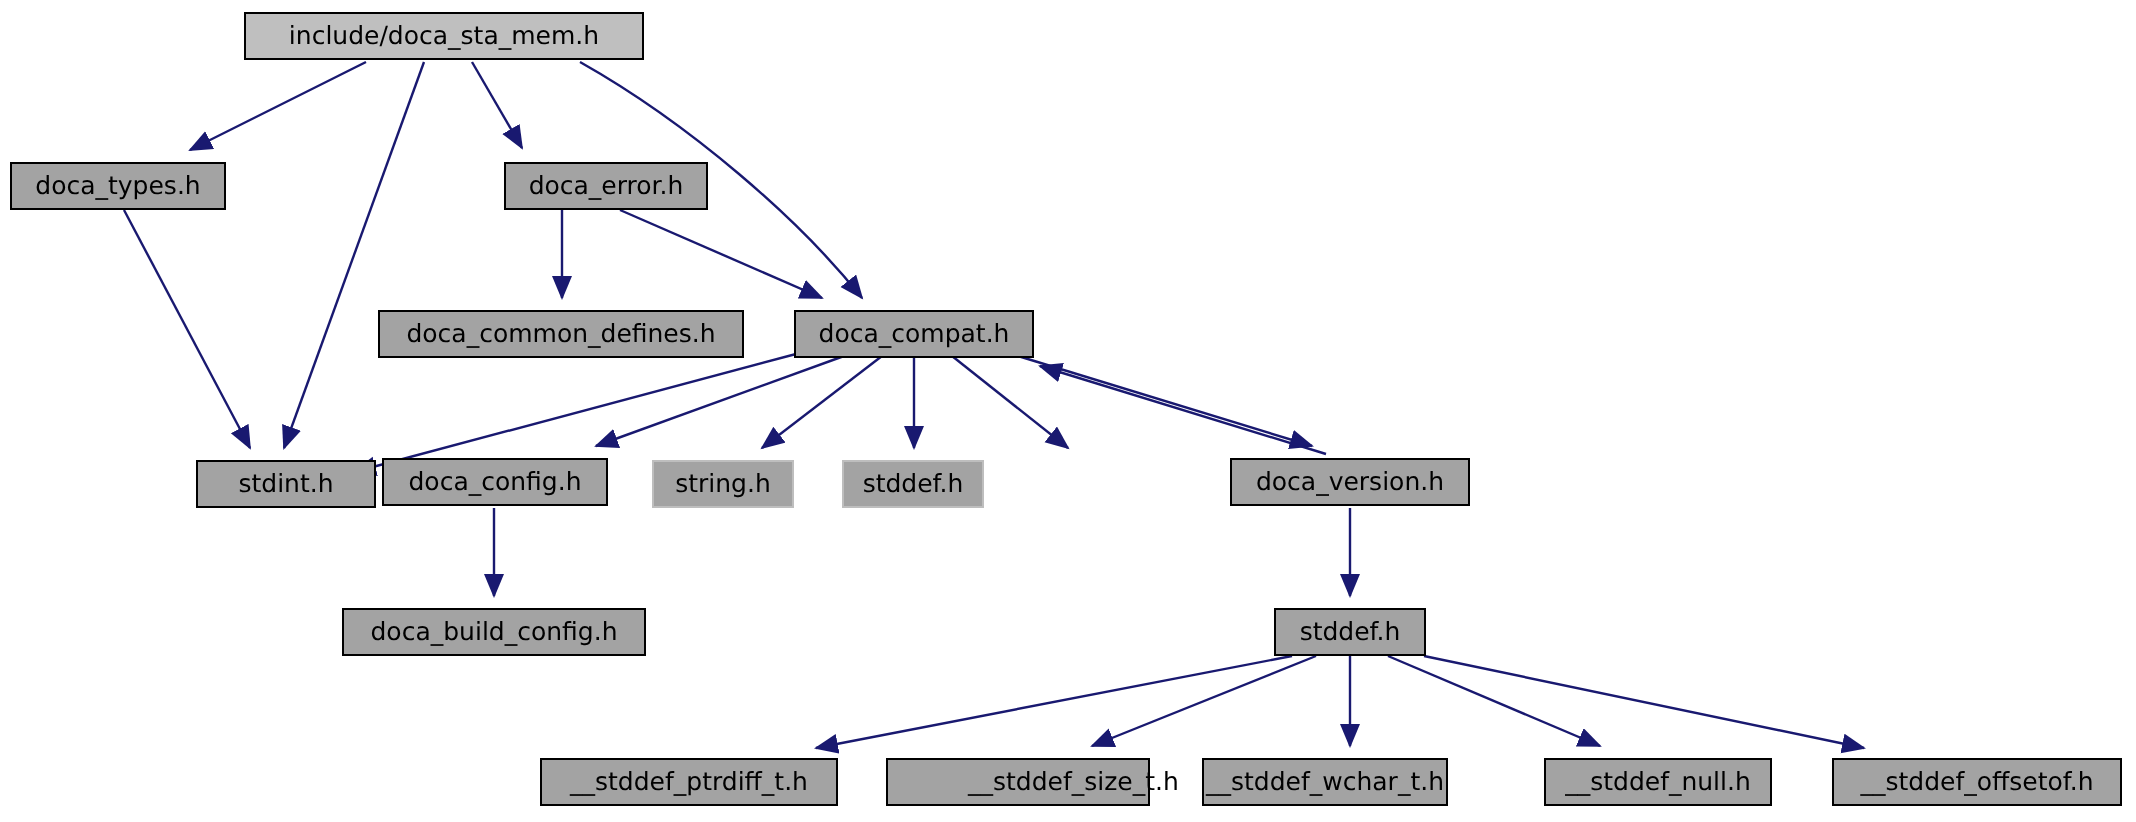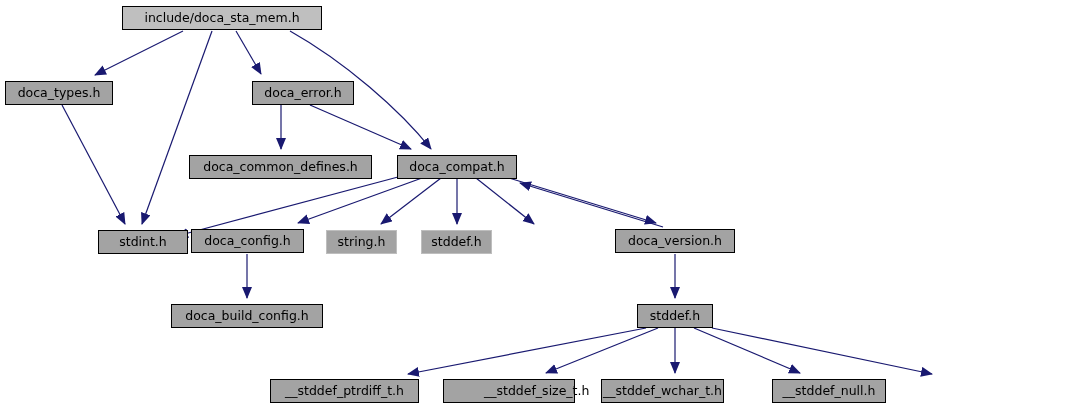--- a/index.html
+++ b/index.html
@@ -88,14 +88,15 @@
   <div class="node" style="left:637px;top:304px;width:76px;">stddef.h</div>
 
   <div class="node" style="left:270px;top:379px;width:149px;">__stddef_ptrdiff_t.h</div>
 
   <div class="node" style="left:443px;top:379px;width:132px;padding-left:40px;">__stddef_size_t.h</div>
 
   <div class="node" style="left:601px;top:379px;width:123px;">__stddef_wchar_t.h</div>
 
   <div class="node" style="left:772px;top:379px;width:114px;">__stddef_null.h</div>
 
+  <div class="node" style="left:916px;top:379px;width:145px;">__stddef_offsetof.h</div>
 
 </div>
 
 </body></html>

